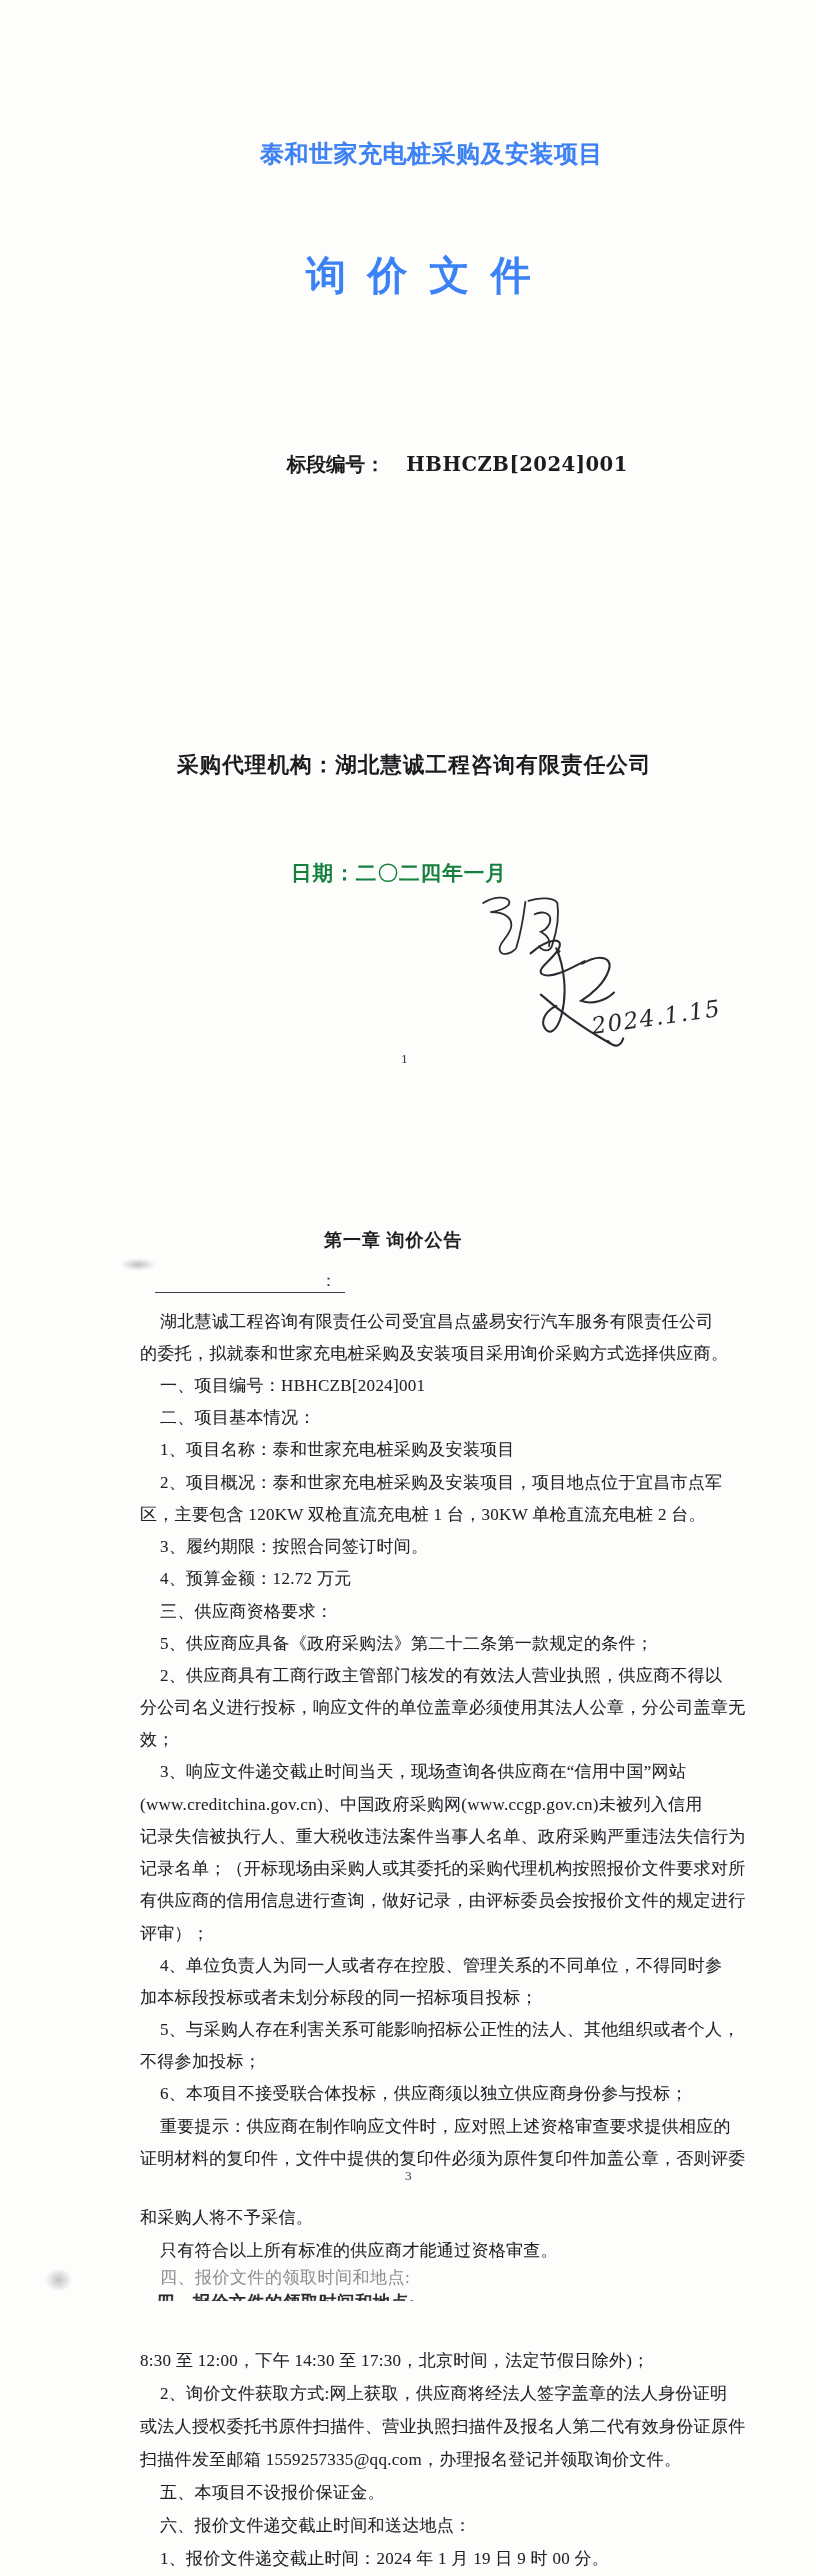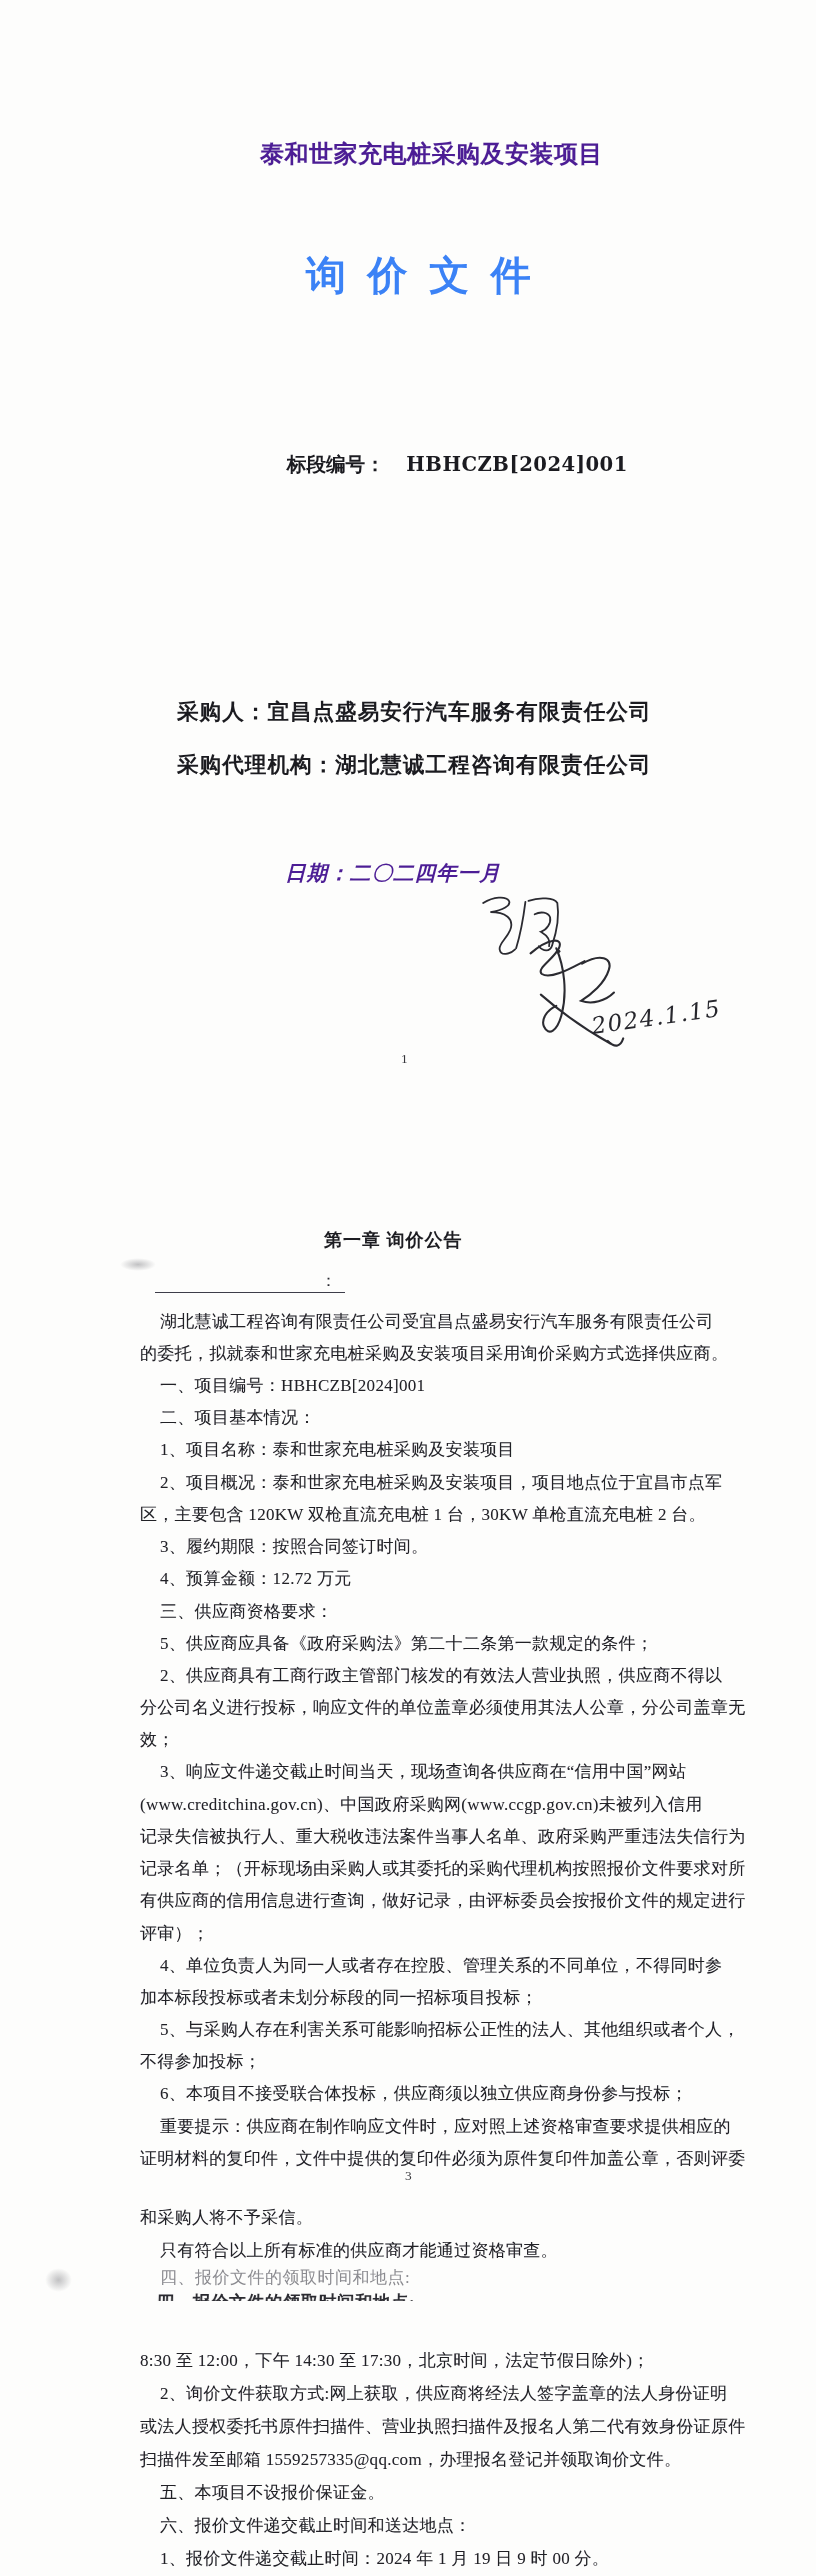--- a/index.html
+++ b/index.html
@@ -6,31 +6,31 @@
   html,body{margin:0;padding:0;background:#ffffff;}
   #page{position:relative;width:817px;height:3422px;background:#fdfdfc;overflow:hidden;
         font-family:"Liberation Serif","DejaVu Serif",serif;color:#212126;}
   
   .ln{position:absolute;font-size:17px;letter-spacing:0.3px;white-space:pre;color:#212126;
       text-shadow:0.4px 0 0 rgba(20,110,70,.10),-0.4px 0 0 rgba(160,30,160,.08);text-align:center;}
   .ind{left:160px;}
   .flush{left:140px;}
   
   .cover-title{position:absolute;left:260px;top:138px;font-family:"Liberation Sans","DejaVu Sans",sans-serif;
-      font-weight:bold;font-size:24px;letter-spacing:0.5px;color:#4c1d95;white-space:pre;
+      font-weight:bold;font-size:24px;letter-spacing:0.5px;color:#3b82f6;white-space:pre;
       text-shadow:0.5px 0 0 rgba(30,90,160,.10),-0.5px 0 0 rgba(180,40,120,.08);}
   .doc-type{position:absolute;left:306px;top:248px;font-weight:bold;font-size:40px;letter-spacing:21.6px;
       color:#3b82f6;white-space:pre;}
   .bid-line{position:absolute;left:265px;top:428px;font-family:"Liberation Sans","DejaVu Sans",sans-serif;
       font-weight:bold;font-size:19.6px;color:#1b1b20;white-space:pre;}
   .bid-line .no{font-family:"DejaVu Serif","Liberation Serif",serif;margin-left:21.6px;letter-spacing:0.5px;}
   .meta{position:absolute;left:177px;font-family:"Liberation Sans","DejaVu Sans",sans-serif;font-weight:bold;
       font-size:21.6px;letter-spacing:1px;color:#1b1b20;white-space:pre;}
-  .date-line{position:absolute;left:285px;top:859px;font-family:"Liberation Sans","DejaVu Sans",sans-serif;
-      font-weight:bold;font-size:20.6px;letter-spacing:1px;color:#4c1d95;white-space:pre;font-style:italic;}
+  .date-line{position:absolute;left:291px;top:859px;font-family:"Liberation Sans","DejaVu Sans",sans-serif;
+      font-weight:bold;font-size:20.6px;letter-spacing:1px;color:#15803d;white-space:pre;}
   
   .hand-date{position:absolute;left:591px;top:1004px;transform:rotate(-8deg);font-style:italic;
       font-family:"DejaVu Serif","Liberation Serif",serif;font-size:23px;letter-spacing:1.5px;color:#26262c;}
   
   .chapter{position:absolute;left:324px;top:1228px;font-size:18px;font-weight:bold;letter-spacing:1px;
       color:#1d1d22;white-space:pre;}
   .blankline{position:absolute;left:155px;top:1266px;width:190px;height:26px;border-bottom:1.5px solid #3d3d49;}
   .blankline .colon{position:absolute;right:8.2px;bottom:0;font-size:16.5px;color:#2a2a32;}
   .pagenum{position:absolute;font-size:13.4px;color:#35353a;}
   .faint-ln{position:absolute;left:160px;top:2266px;font-size:17px;letter-spacing:0.5px;color:#8b8b90;white-space:pre;}
@@ -45,21 +45,20 @@
 
 <div id="page">
 
   <div class="cover-title">泰和世家充电桩采购及安装项目</div>
   <div class="doc-type">询价文件</div>
 
   <div class="bid-line">
     <span>标段编号：</span><span class="no">HBHCZB[2024]001</span>
   </div>
 
-  <div class="meta" style="top:697px">采购人：宜昌点盛易安行汽车服务有限责任公司</div>
   <div class="meta" style="top:750px">采购代理机构：湖北慧诚工程咨询有限责任公司</div>
   <div class="date-line">日期：二〇二四年一月</div>
 
   <svg class="sig" width="289" height="206" viewBox="0 0 560 400">
     <g fill="none" stroke="#2b2b31" stroke-width="3.5" stroke-linecap="round">
 
       <path d="M58,62 C78,50 102,48 108,58 C113,67 96,76 72,80 C102,80 116,92 112,110 C108,128 88,140 90,152 C92,166 110,162 120,152"></path>
       <path d="M140,60 C136,92 130,124 122,150"></path>
       <path d="M146,58 C168,50 196,52 202,62 C206,88 200,120 192,144 C188,158 174,156 166,146"></path>
       <path d="M158,84 C170,78 184,80 188,90 C190,102 182,114 170,118 C180,124 190,134 186,146"></path>

